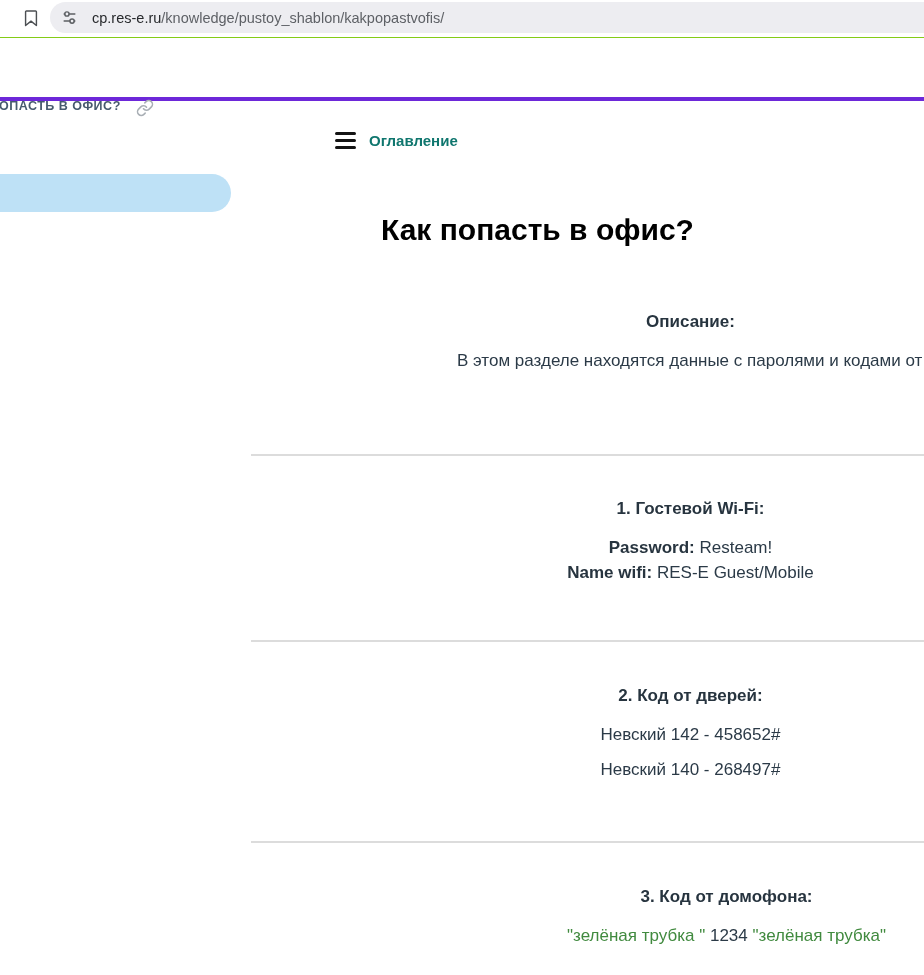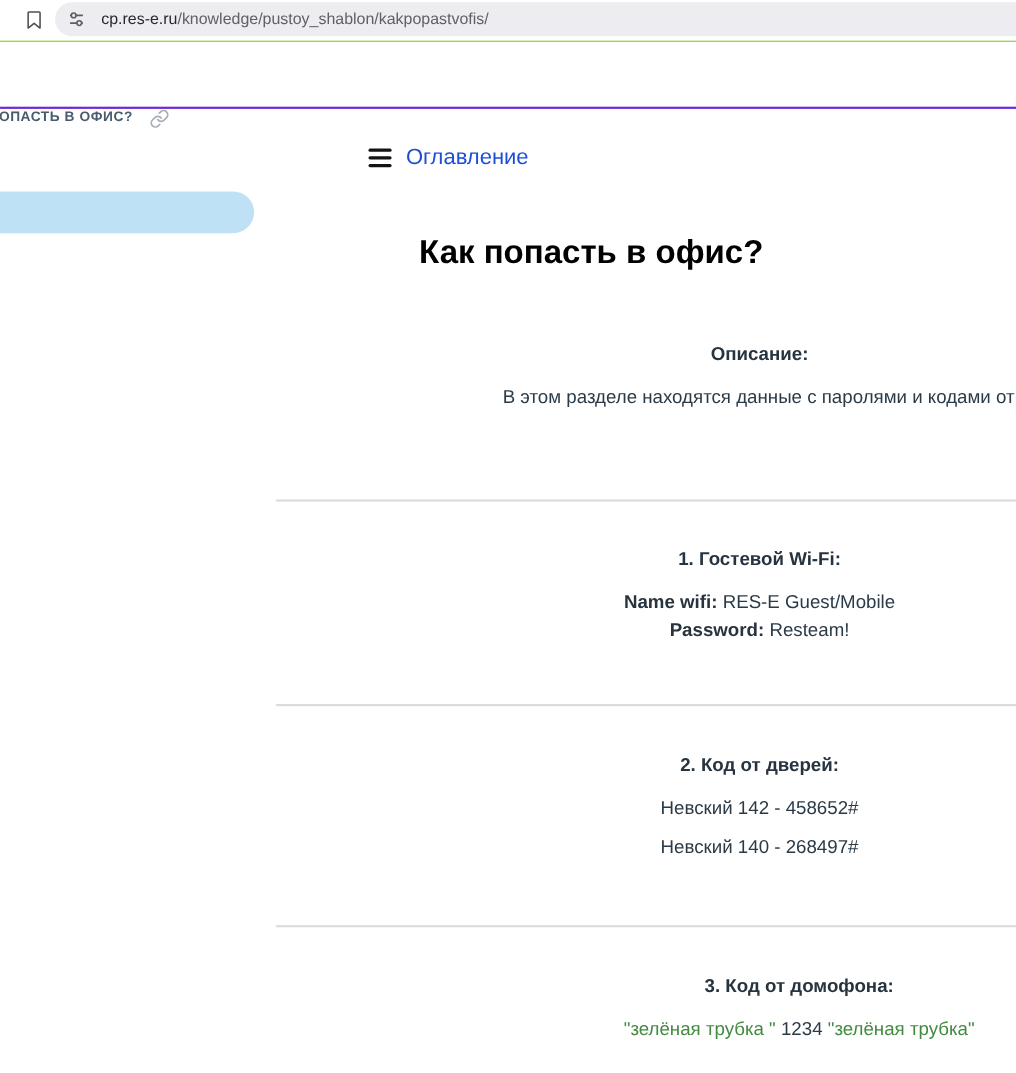--- a/index.html
+++ b/index.html
@@ -17,38 +17,38 @@
     position:absolute;left:50px;top:2px;width:890px;height:31px;background:#ededf1;
     border-radius:16px 0 0 16px;display:flex;align-items:center;
   }
   .urlbar .tune{margin-left:11px;width:17px;height:17px;flex:0 0 auto;}
   .url-text{margin-left:14px;font-size:14.5px;white-space:nowrap;}
   .url-text .domain{color:#27292c;}
   .url-text .path{color:#5e6166;}
   
   .subheader{
     position:absolute;left:0;top:38px;width:924px;height:59px;background:#fff;
-    border-bottom:2px solid #6d28d9;
+    border-bottom:4px solid #6d28d9;
   }
   .crumb{
     position:absolute;left:-1px;top:61px;font-size:12.5px;font-weight:700;
     letter-spacing:.5px;color:#475a6e;white-space:nowrap;
   }
   .link-ico{position:absolute;left:136px;top:61px;width:18px;height:18px;}
   
   .pill{
     position:absolute;left:-24px;top:174px;width:255px;height:38px;
     background:#bee1f6;border-radius:19px;
   }
   
   .toc-toggle{position:absolute;left:335px;top:132px;display:flex;align-items:center;gap:13px;cursor:pointer;}
   .burger{display:block;width:21px;}
   .burger i{display:block;width:21px;height:3px;background:#141414;border-radius:1.5px;margin-bottom:4px;}
   .burger i:last-child{margin-bottom:0;}
-  .toc-label{font-size:20px;font-weight:400;color:#1d4ed8;white-space:nowrap;}
+  .toc-label{font-size:15px;font-weight:700;color:#0f766e;white-space:nowrap;}
   
   .article-title{
     position:absolute;left:377px;top:209px;margin:4px;font-size:30px;font-weight:700;
     color:#000000;white-space:nowrap;
   }
   .divider{position:absolute;left:251px;right:0;height:2px;background:#dcdcdc;}
   .d0{top:454px;} .d1{top:640px;} .d2{top:841px;}
   .section{position:absolute;left:457px;width:467px;color:#2b3a47;font-size:17px;text-align:center;}
   .sec-0{top:309px;} .sec-1{top:496px;} .sec-2{top:683px;} .sec-3{top:884px;margin-left:36px;}
   .sec-heading{font-weight:700;line-height:26px;margin-bottom:13px;color:#27343f;white-space:nowrap;}
@@ -105,22 +105,22 @@
   <div id="sections">
       <section class="section sec-0">
         <div class="sec-heading">Описание:</div>
         <div class="para">
           <div class="line"><span>В этом разделе находятся данные с паролями и кодами от г</span></div>
         </div>
       </section>
       <section class="section sec-1">
         <div class="sec-heading">1. Гостевой Wi-Fi:</div>
         <div class="para">
+          <div class="line"><span class="b">Password: </span><span>Resteam!</span></div>
           <div class="line"><span class="b">Name wifi: </span><span>RES-E Guest/Mobile</span></div>
-          <div class="line"><span class="b">Password: </span><span>Resteam!</span></div>
         </div>
       </section>
       <section class="section sec-2">
         <div class="sec-heading">2. Код от дверей:</div>
         <div class="para">
           <div class="line"><span>Невский 142 - 458652#</span></div>
         </div>
         <div class="para">
           <div class="line"><span>Невский 140 - 268497#</span></div>
         </div>

